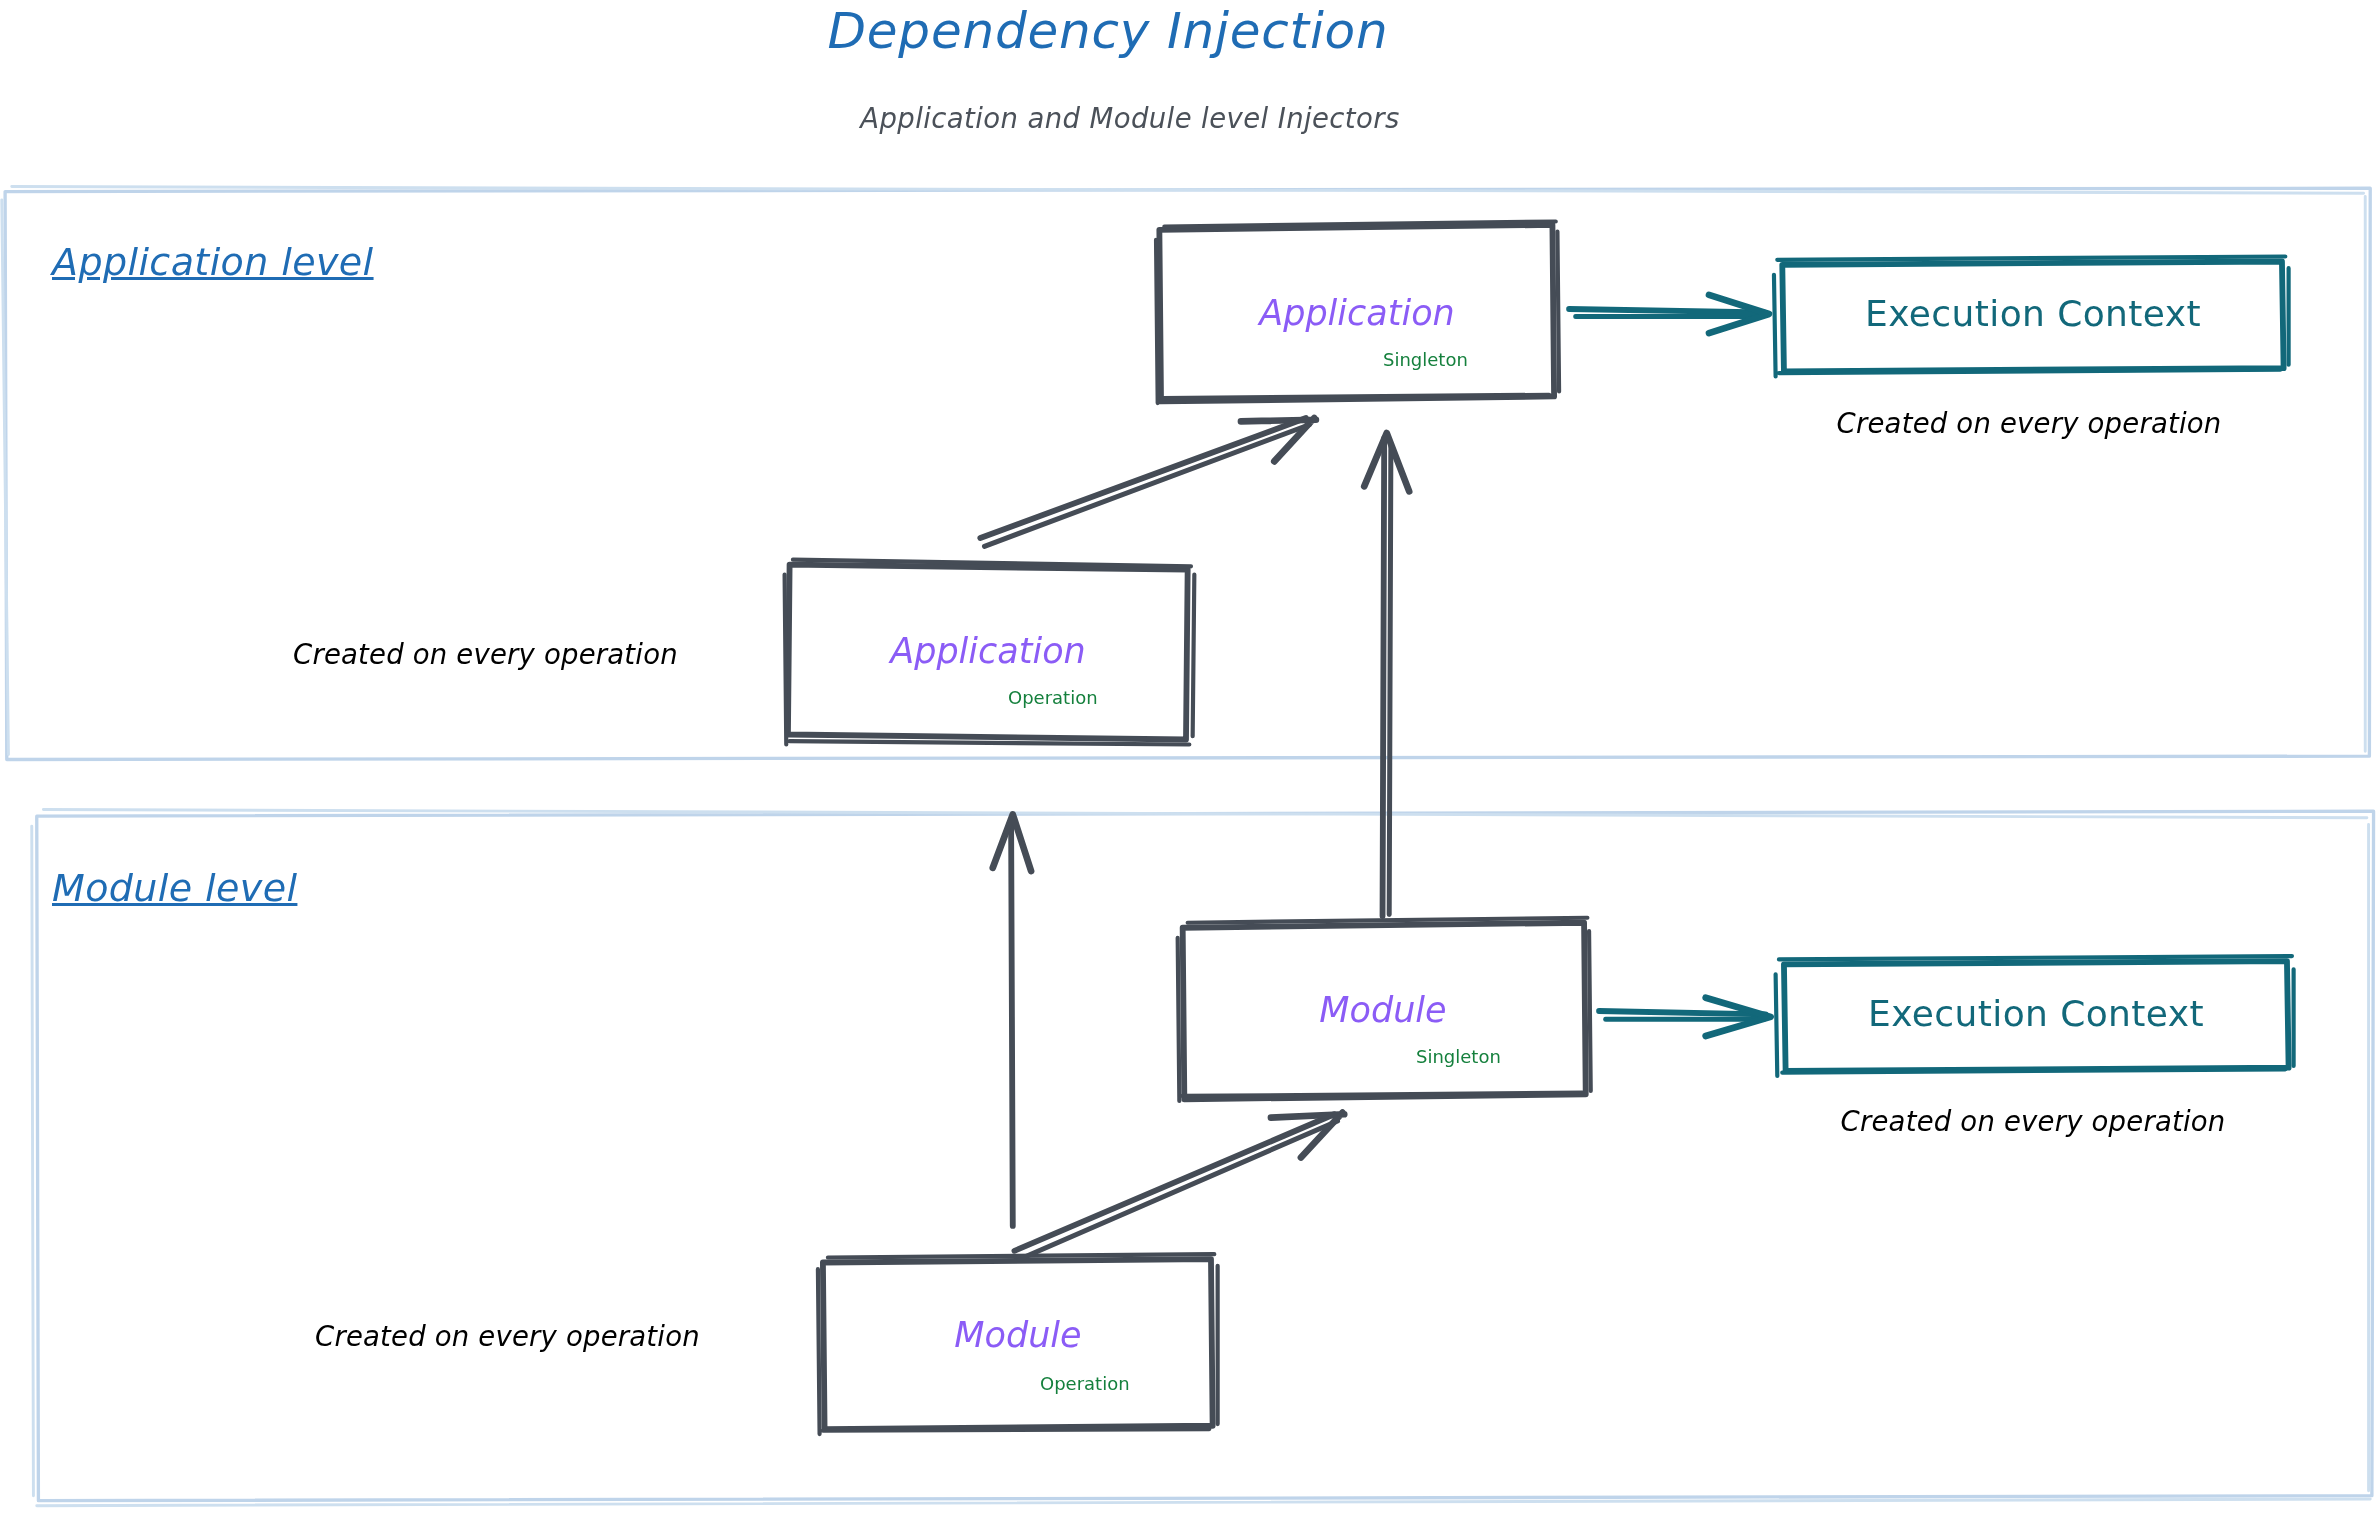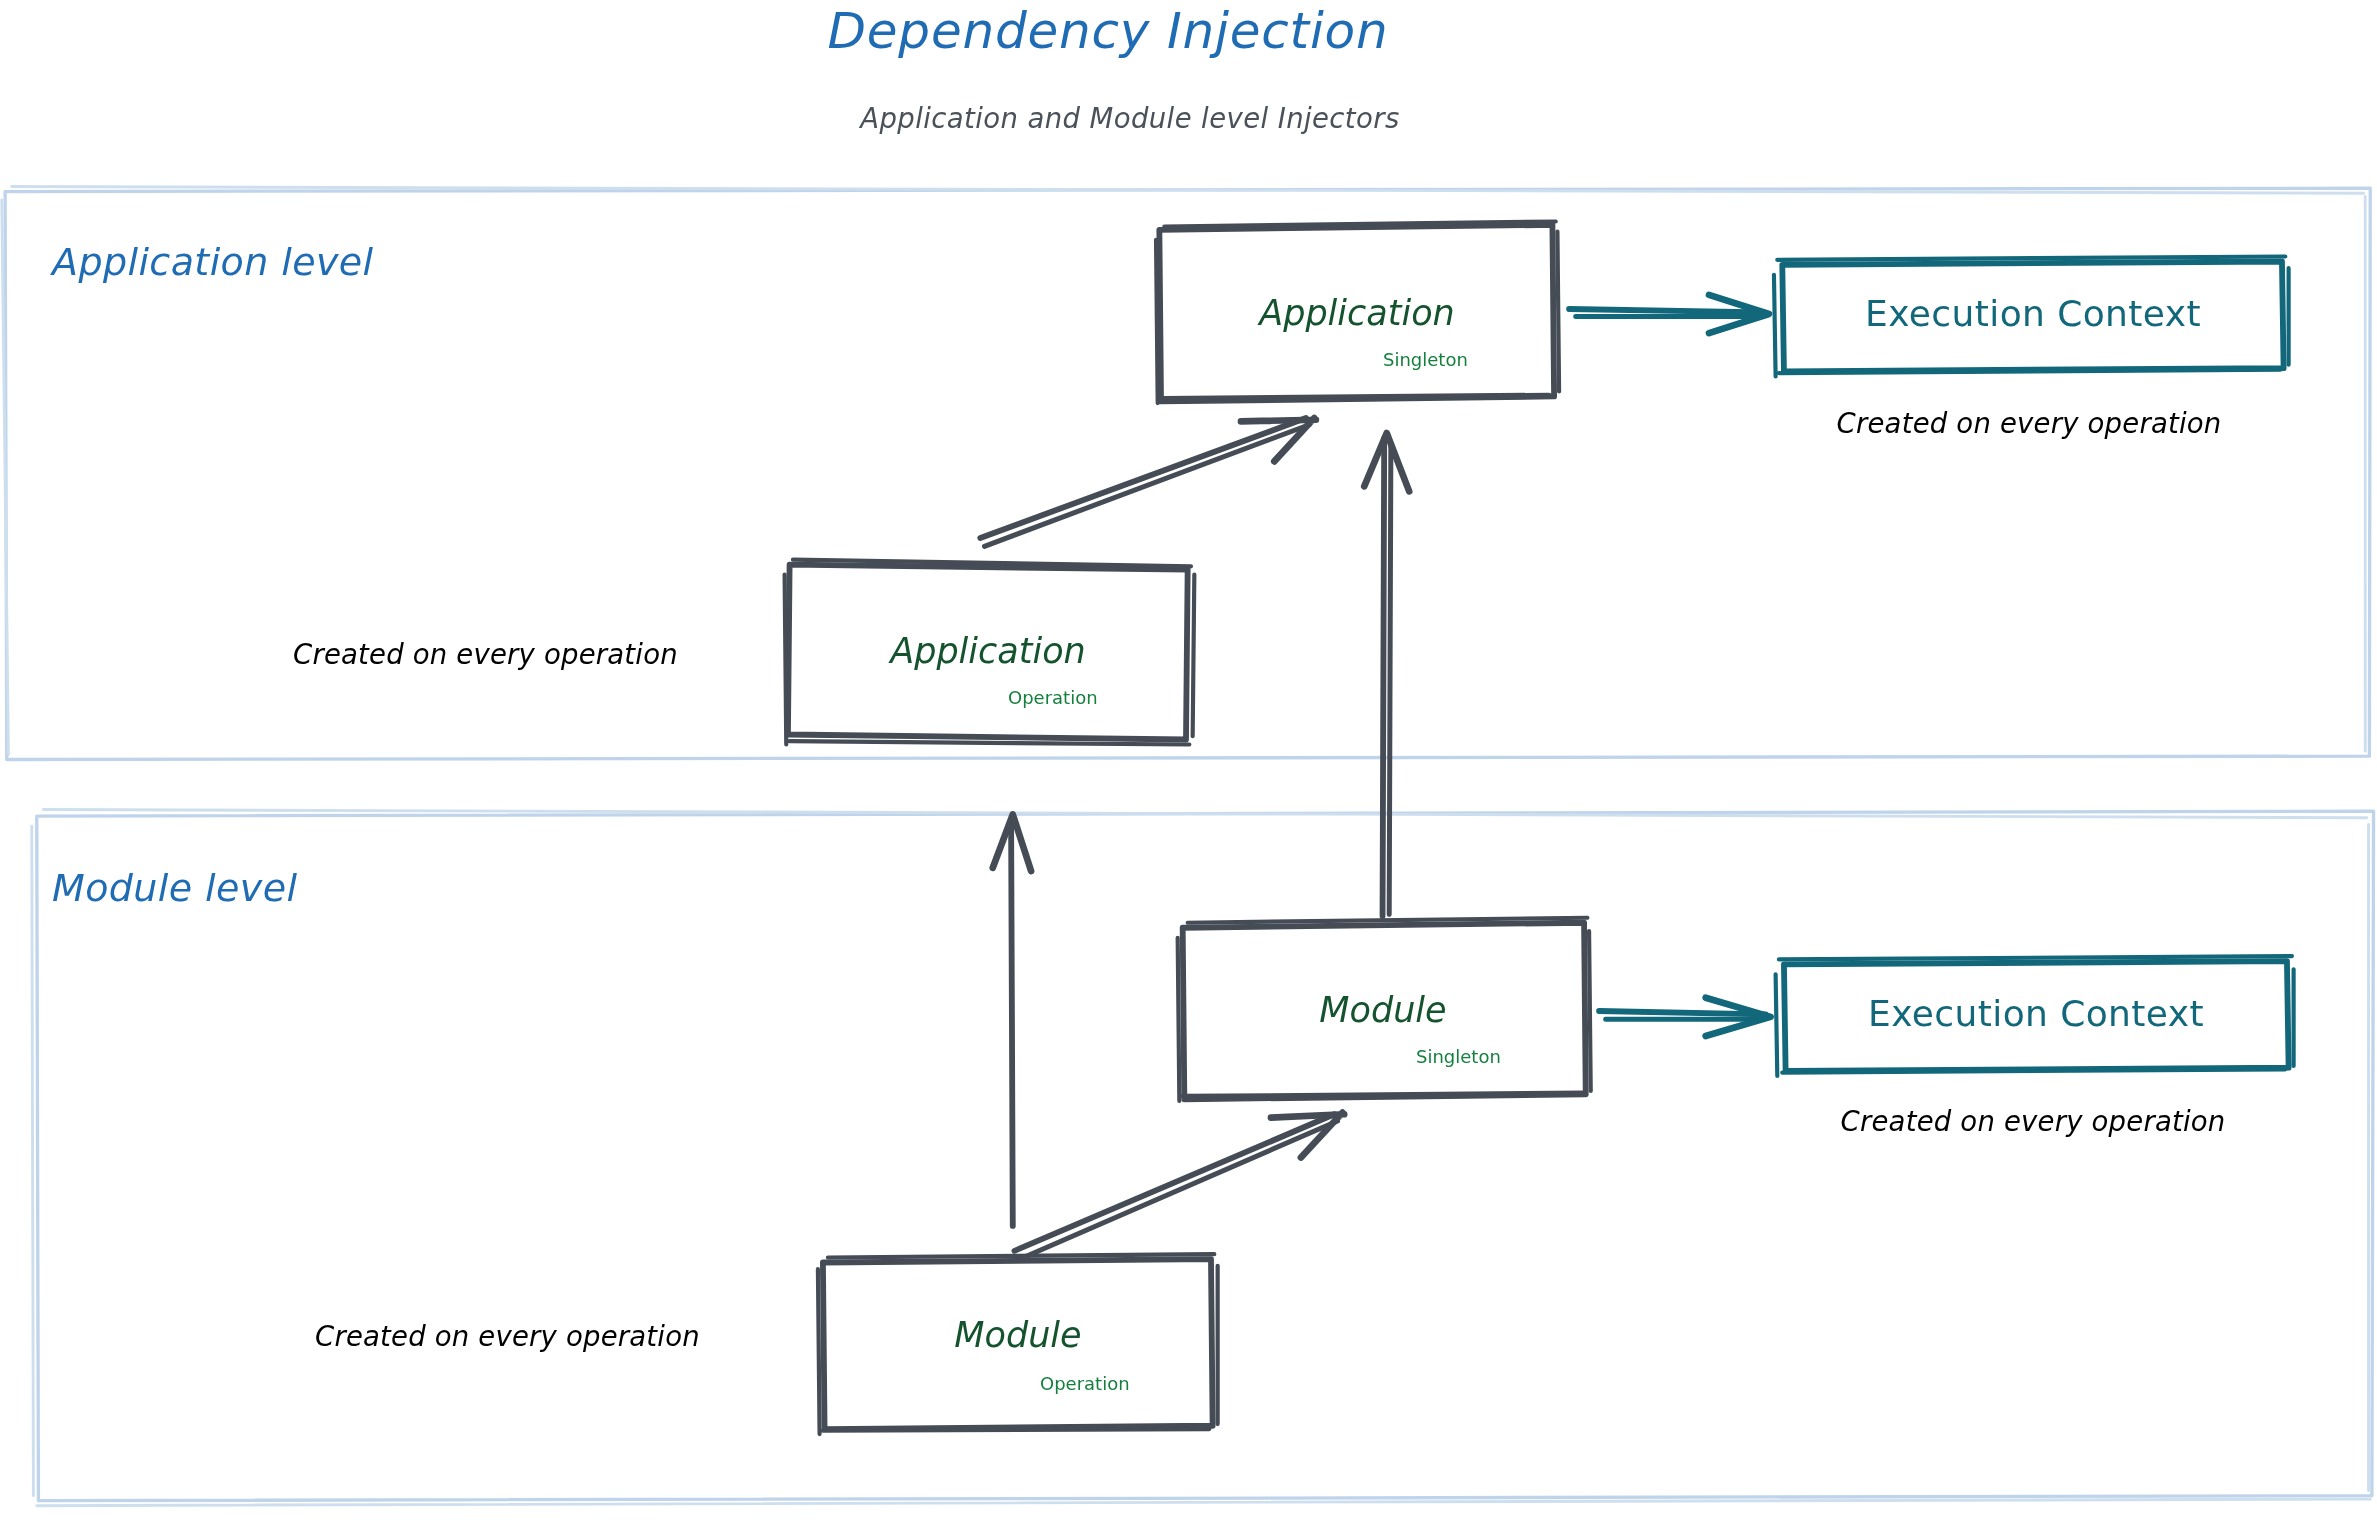--- a/index.html
+++ b/index.html
@@ -44,24 +44,25 @@
     color: #4b5159;
     letter-spacing: 0.4px;
     font-style: italic;
     margin-left: 32px;
   }
   .level-label {
     font-size: 38px;
     color: #1f6cb4;
     letter-spacing: 0.4px;
     font-style: italic;
+    text-decoration: underline;
   }
   .node-title {
     font-size: 35px;
-    color: #14532d;
+    color: #8b5cf6;
     font-style: italic;
     text-align: center;
   }
   .node-tag {
     font-size: 18px;
     color: #15803d;
   }
   .ctx-title {
     font-size: 36px;
     color: #12687a;

